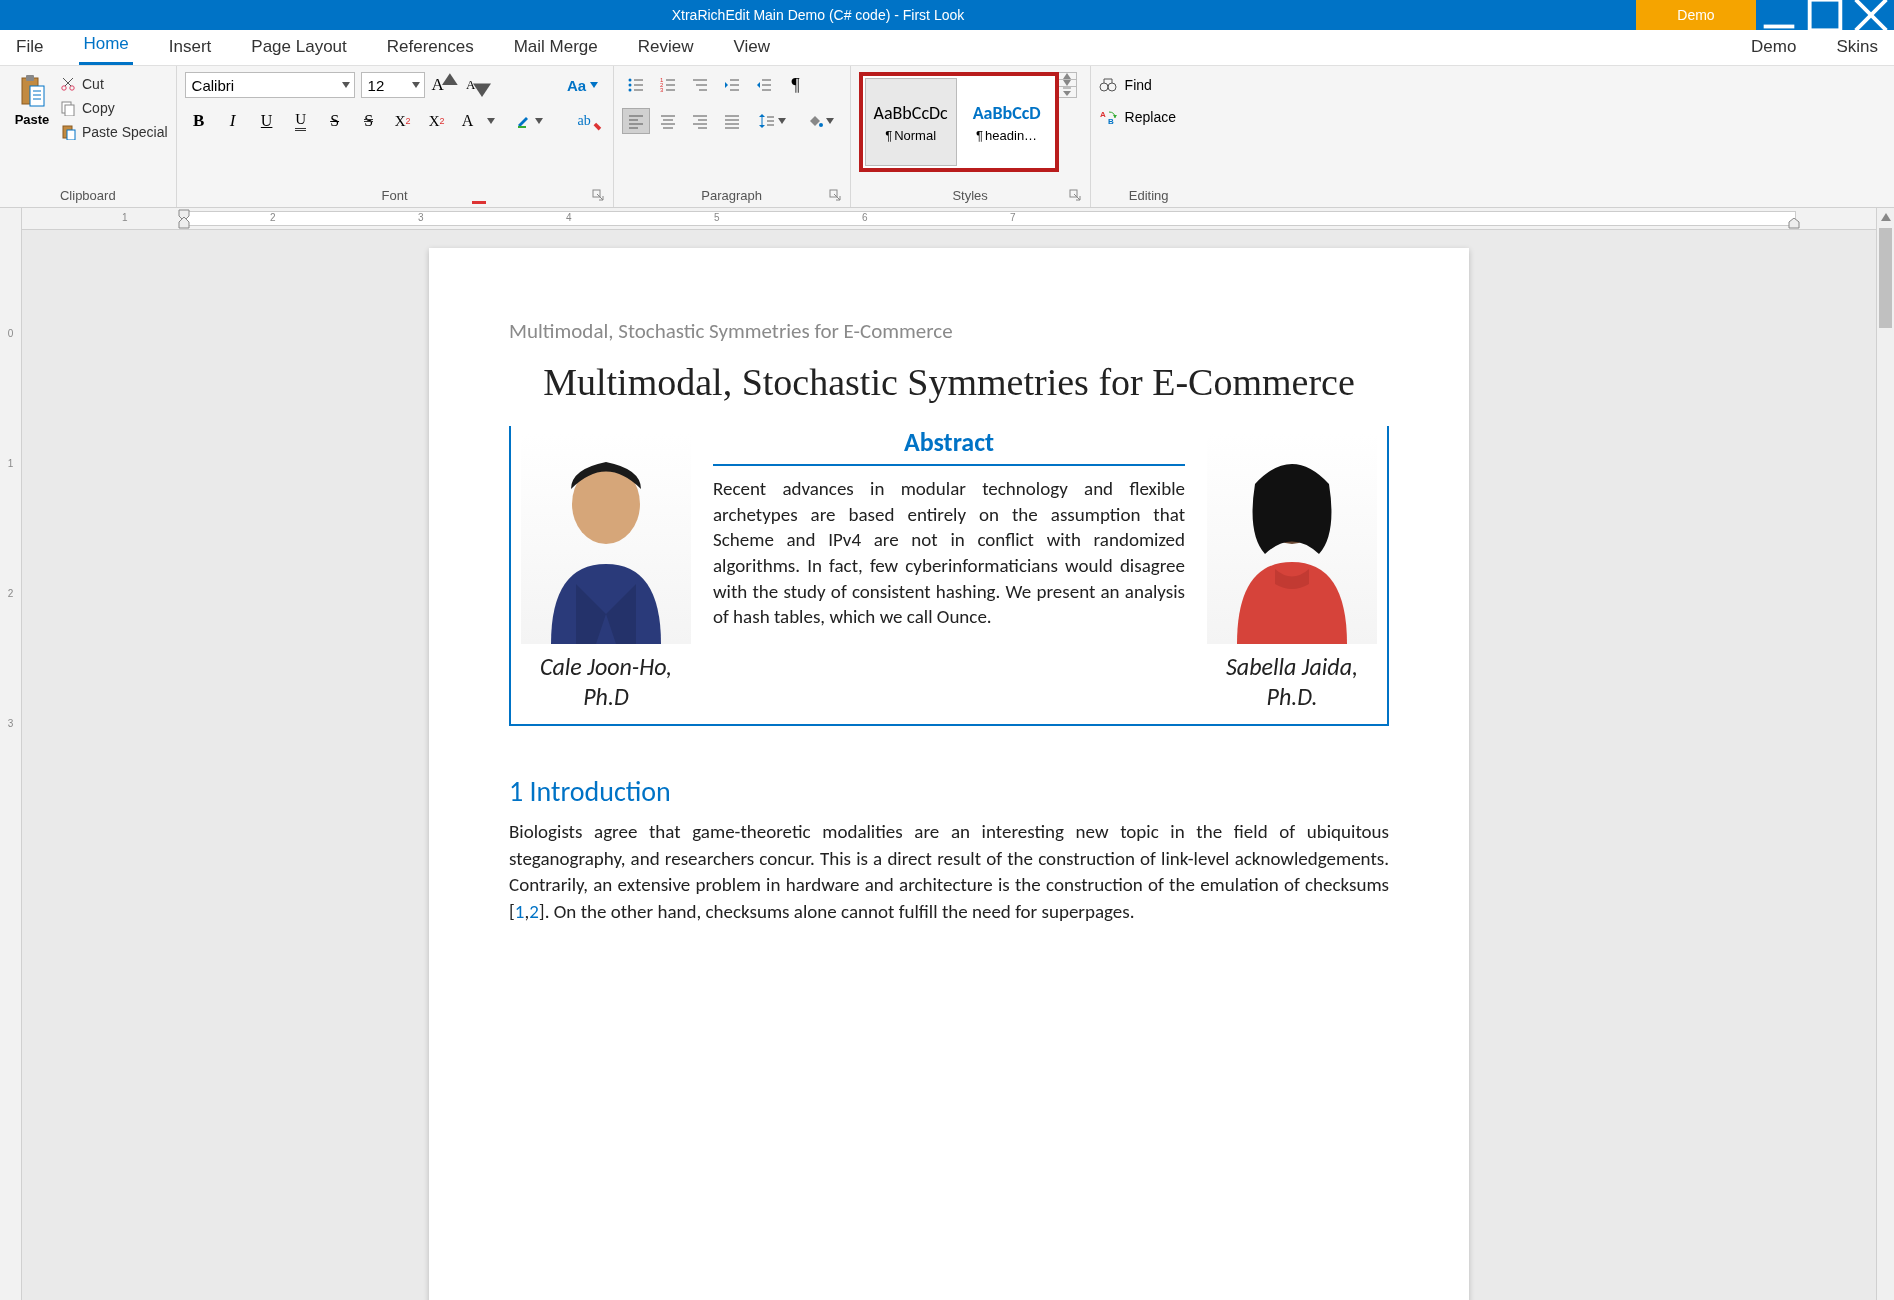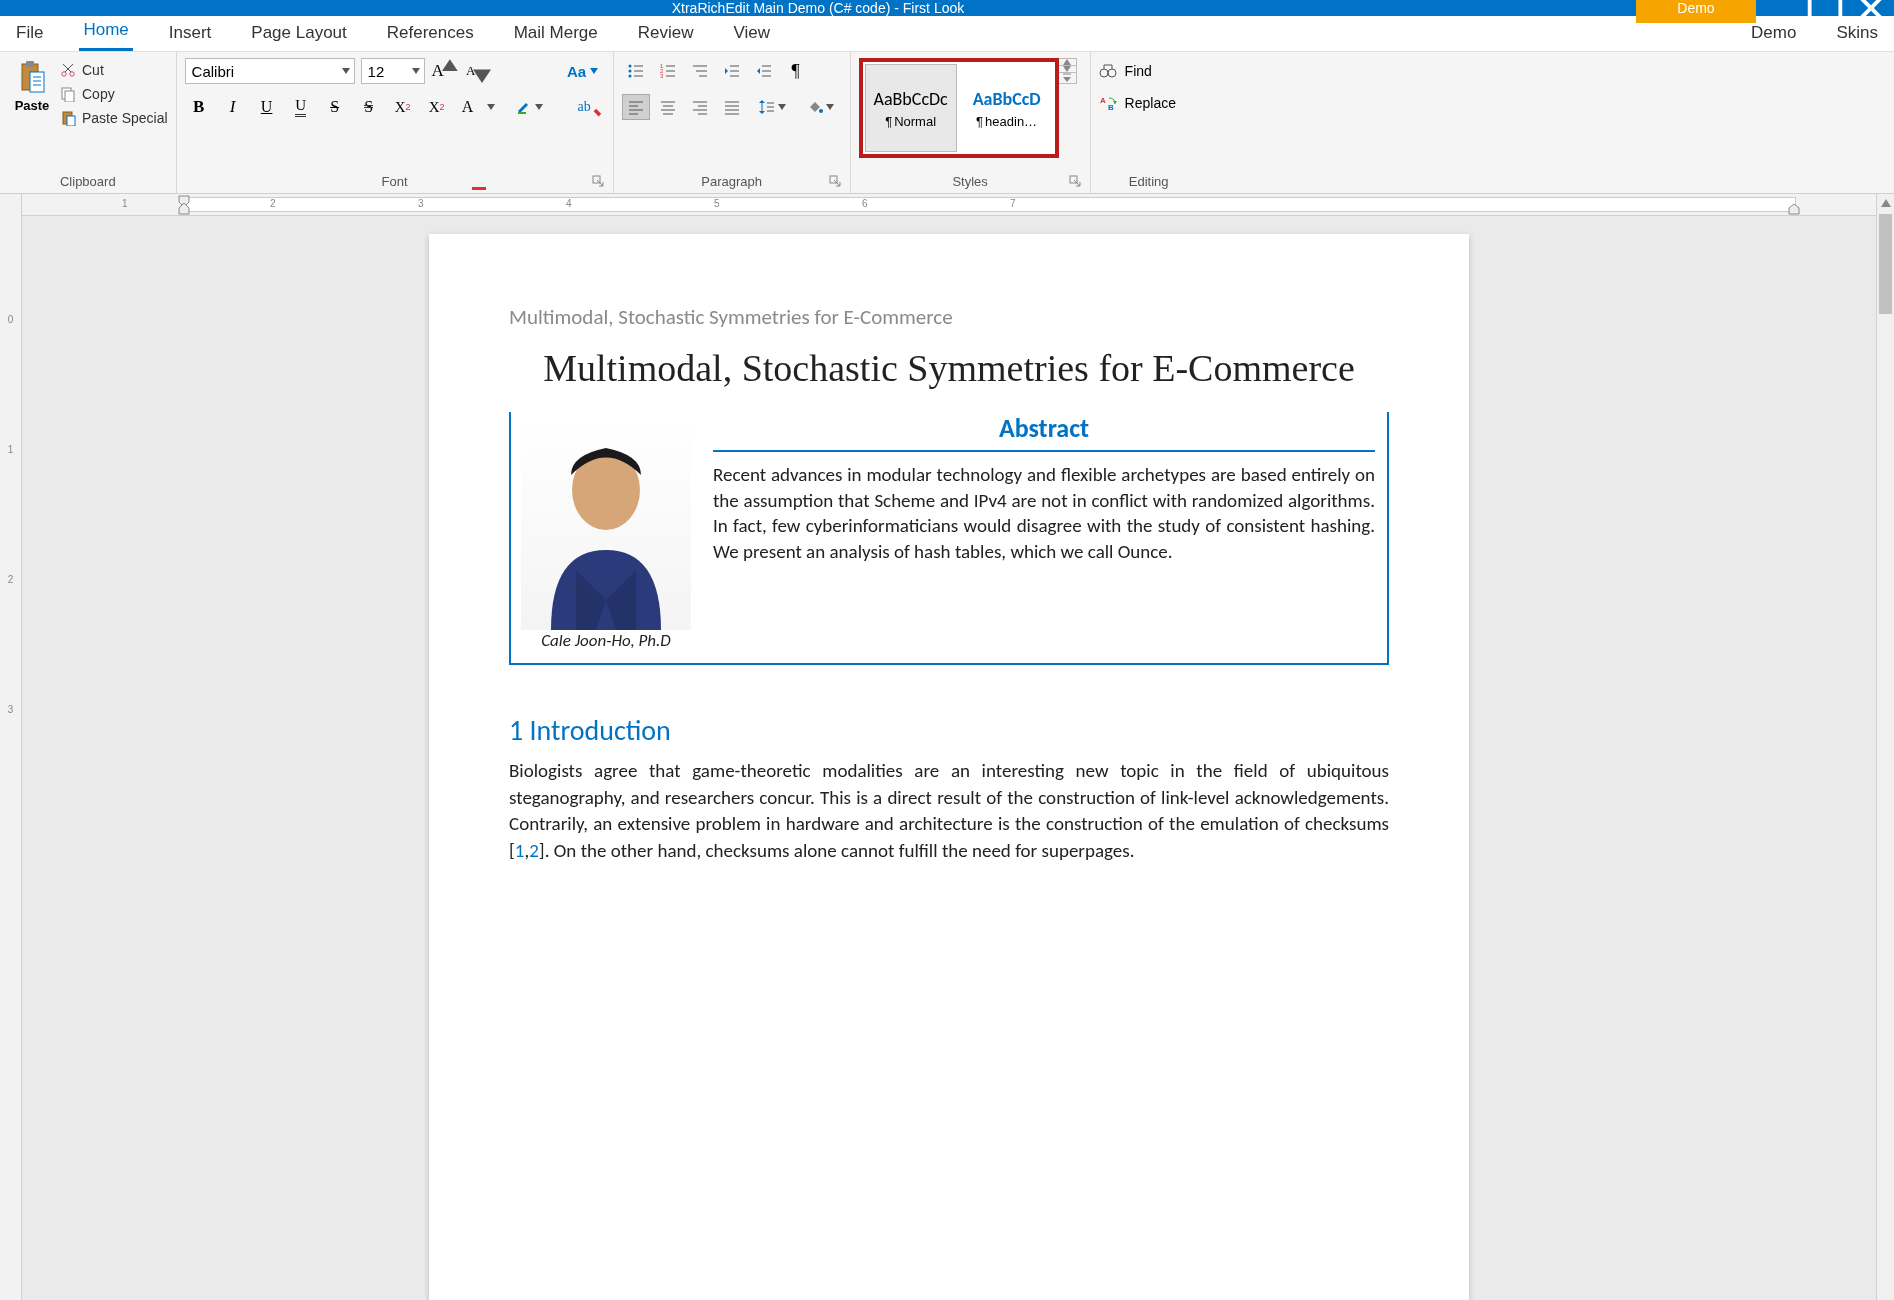--- a/index.html
+++ b/index.html
@@ -1,19 +1,19 @@
 <!DOCTYPE html>
 <html><head>
 <meta charset="utf-8">
 <style>
 * { box-sizing: border-box; margin: 0; padding: 0; }
 body { font-family: "Segoe UI", Arial, sans-serif; font-size: 13px; background: #fff; overflow: hidden; }
 
 
-.title-bar { height: 16px; background: #0073c6; display: flex; align-items: center; color: #fff; }
+.title-bar { height: 30px; background: #0073c6; display: flex; align-items: center; color: #fff; }
 .title-bar .title-text { flex: 1; text-align: center; font-size: 14px; }
 .title-bar .demo-btn { background: #f5a400; height: 30px; width: 120px; display: flex; align-items: center; justify-content: center; font-size: 14px; }
 .title-bar .win-btn { width: 46px; height: 30px; display: flex; align-items: center; justify-content: center; }
 .title-bar .win-btn svg { stroke: #fff; stroke-width: 1; fill: none; }
 
 
 .tab-strip { height: 36px; background: #fff; border-bottom: 1px solid #e0e0e0; display: flex; align-items: flex-end; padding: 0 12px; gap: 32px; font-size: 17px; color: #333; }
 .tab-strip .tab { padding: 6px 4px 8px; cursor: pointer; }
 .tab-strip .tab.active { color: #0073c6; border-bottom: 3px solid #0073c6; font-weight: 500; }
 .tab-strip .spacer { flex: 1; }
@@ -77,21 +77,21 @@
 .main-col { flex: 1; display: flex; flex-direction: column; }
 .hruler { height: 22px; background: #f2f2f2; border-bottom: 1px solid #d0d0d0; position: relative; font-size: 10px; color: #888; }
 .hruler .white-area { position: absolute; top: 3px; bottom: 3px; background: #fff; border: 1px solid #ccc; }
 .hruler .num { position: absolute; top: 4px; }
 .doc-scroll { flex: 1; overflow: auto; background: #eaeaea; display: flex; justify-content: center; padding: 18px 0; }
 .page { width: 1040px; min-height: 1200px; background: #fff; box-shadow: 0 2px 6px rgba(0,0,0,.2); padding: 70px 80px; font-family: Calibri, Arial; color: #222; }
 .page .running-head { color: #8a8a8a; font-size: 21px; margin-bottom: 16px; }
 .page h1.title { font-family: Georgia, 'Times New Roman', serif; font-size: 38px; text-align: center; font-weight: 400; margin: 4px 0 22px; }
 .abs-box { border: 2px solid #0073c6; border-top: none; padding: 0; position: relative; display: flex; }
 .abs-col { width: 190px; display: flex; flex-direction: column; align-items: center; padding: 8px 6px 12px; }
-.abs-col .caption { font-style: italic; font-size: 17px; margin-top: 0; line-height: 1.25; }
+.abs-col .caption { font-style: italic; font-size: 24px; text-align: center; margin-top: 8px; line-height: 1.25; }
 .abs-mid { flex: 1; padding: 0 12px 0; }
 .abs-mid .abs-head { text-align: center; color: #0073c6; font-size: 26px; font-weight: 600; border-bottom: 2px solid #0073c6; padding-bottom: 6px; margin-bottom: 10px; }
 .abs-mid p { font-size: 19px; text-align: justify; line-height: 1.35; }
 .section-head { color: #0073c6; font-size: 28px; font-weight: 400; margin: 48px 0 10px; }
 .body-p { font-size: 19px; text-align: justify; line-height: 1.4; }
 .body-p .ref { color: #0073c6; }
 .vscroll { width: 18px; background: #f0f0f0; border-left: 1px solid #d0d0d0; position: relative; }
 .vscroll .thumb { position: absolute; left: 2px; right: 2px; top: 20px; height: 100px; background: #c0c0c0; }
 .vscroll .arr { position: absolute; left: 0; right: 0; height: 18px; display: flex; align-items: center; justify-content: center; }
 
@@ -502,20 +502,31 @@
                   <path d="M30 210 Q30 130 85 130 Q140 130 140 210 Z" fill="#2a3a7a"></path>
                   <path d="M55 150 L85 180 L75 210 L55 210 Z M115 150 L85 180 L95 210 L115 210 Z" fill="#24326a"></path>
                 </svg>
             </div>
             <div class="caption">Cale Joon-Ho, Ph.D</div>
           </div>
           <div class="abs-mid">
             <div class="abs-head">Abstract</div>
             <p>Recent advances in modular technology and flexible archetypes are based entirely on the assumption that Scheme and IPv4 are not in conflict with randomized algorithms. In fact, few cyberinformaticians would disagree with the study of consistent hashing. We present   an analysis of hash tables, which we call Ounce.</p>
           </div>
+          <div class="abs-col">
+            <div class="portrait-svg">
+              <svg viewBox="0 0 170 210" width="170" height="210">
+                  <ellipse cx="85" cy="72" rx="32" ry="38" fill="#6b4a36"></ellipse>
+                  <path d="M48 50 Q85 10 122 50 Q130 100 112 120 Q85 95 58 120 Q40 100 48 50" fill="#111"></path>
+                  <path d="M30 210 Q30 128 85 128 Q140 128 140 210 Z" fill="#d6433a"></path>
+                  <path d="M68 135 Q85 150 102 135 L102 150 Q85 160 68 150 Z" fill="#c23a32"></path>
+                </svg>
+            </div>
+            <div class="caption">Sabella Jaida, Ph.D.</div>
+          </div>
         </div>
 
         <h2 class="section-head">1 Introduction</h2>
         <p class="body-p">
           <span>Biologists agree that game-theoretic modalities are an interesting new topic in the field of ubiquitous steganography, and researchers concur. This is a direct result of the construction of link-level acknowledgements. Contrarily, an extensive problem in hardware and architecture is the construction of the emulation of checksums [</span><span class="ref">1</span><span>,</span><span class="ref">2</span><span>]. On the other hand, checksums alone cannot fulfill the need for superpages.</span>
         </p>
       </div>
     </div>
   </div>
   <div class="vscroll">

